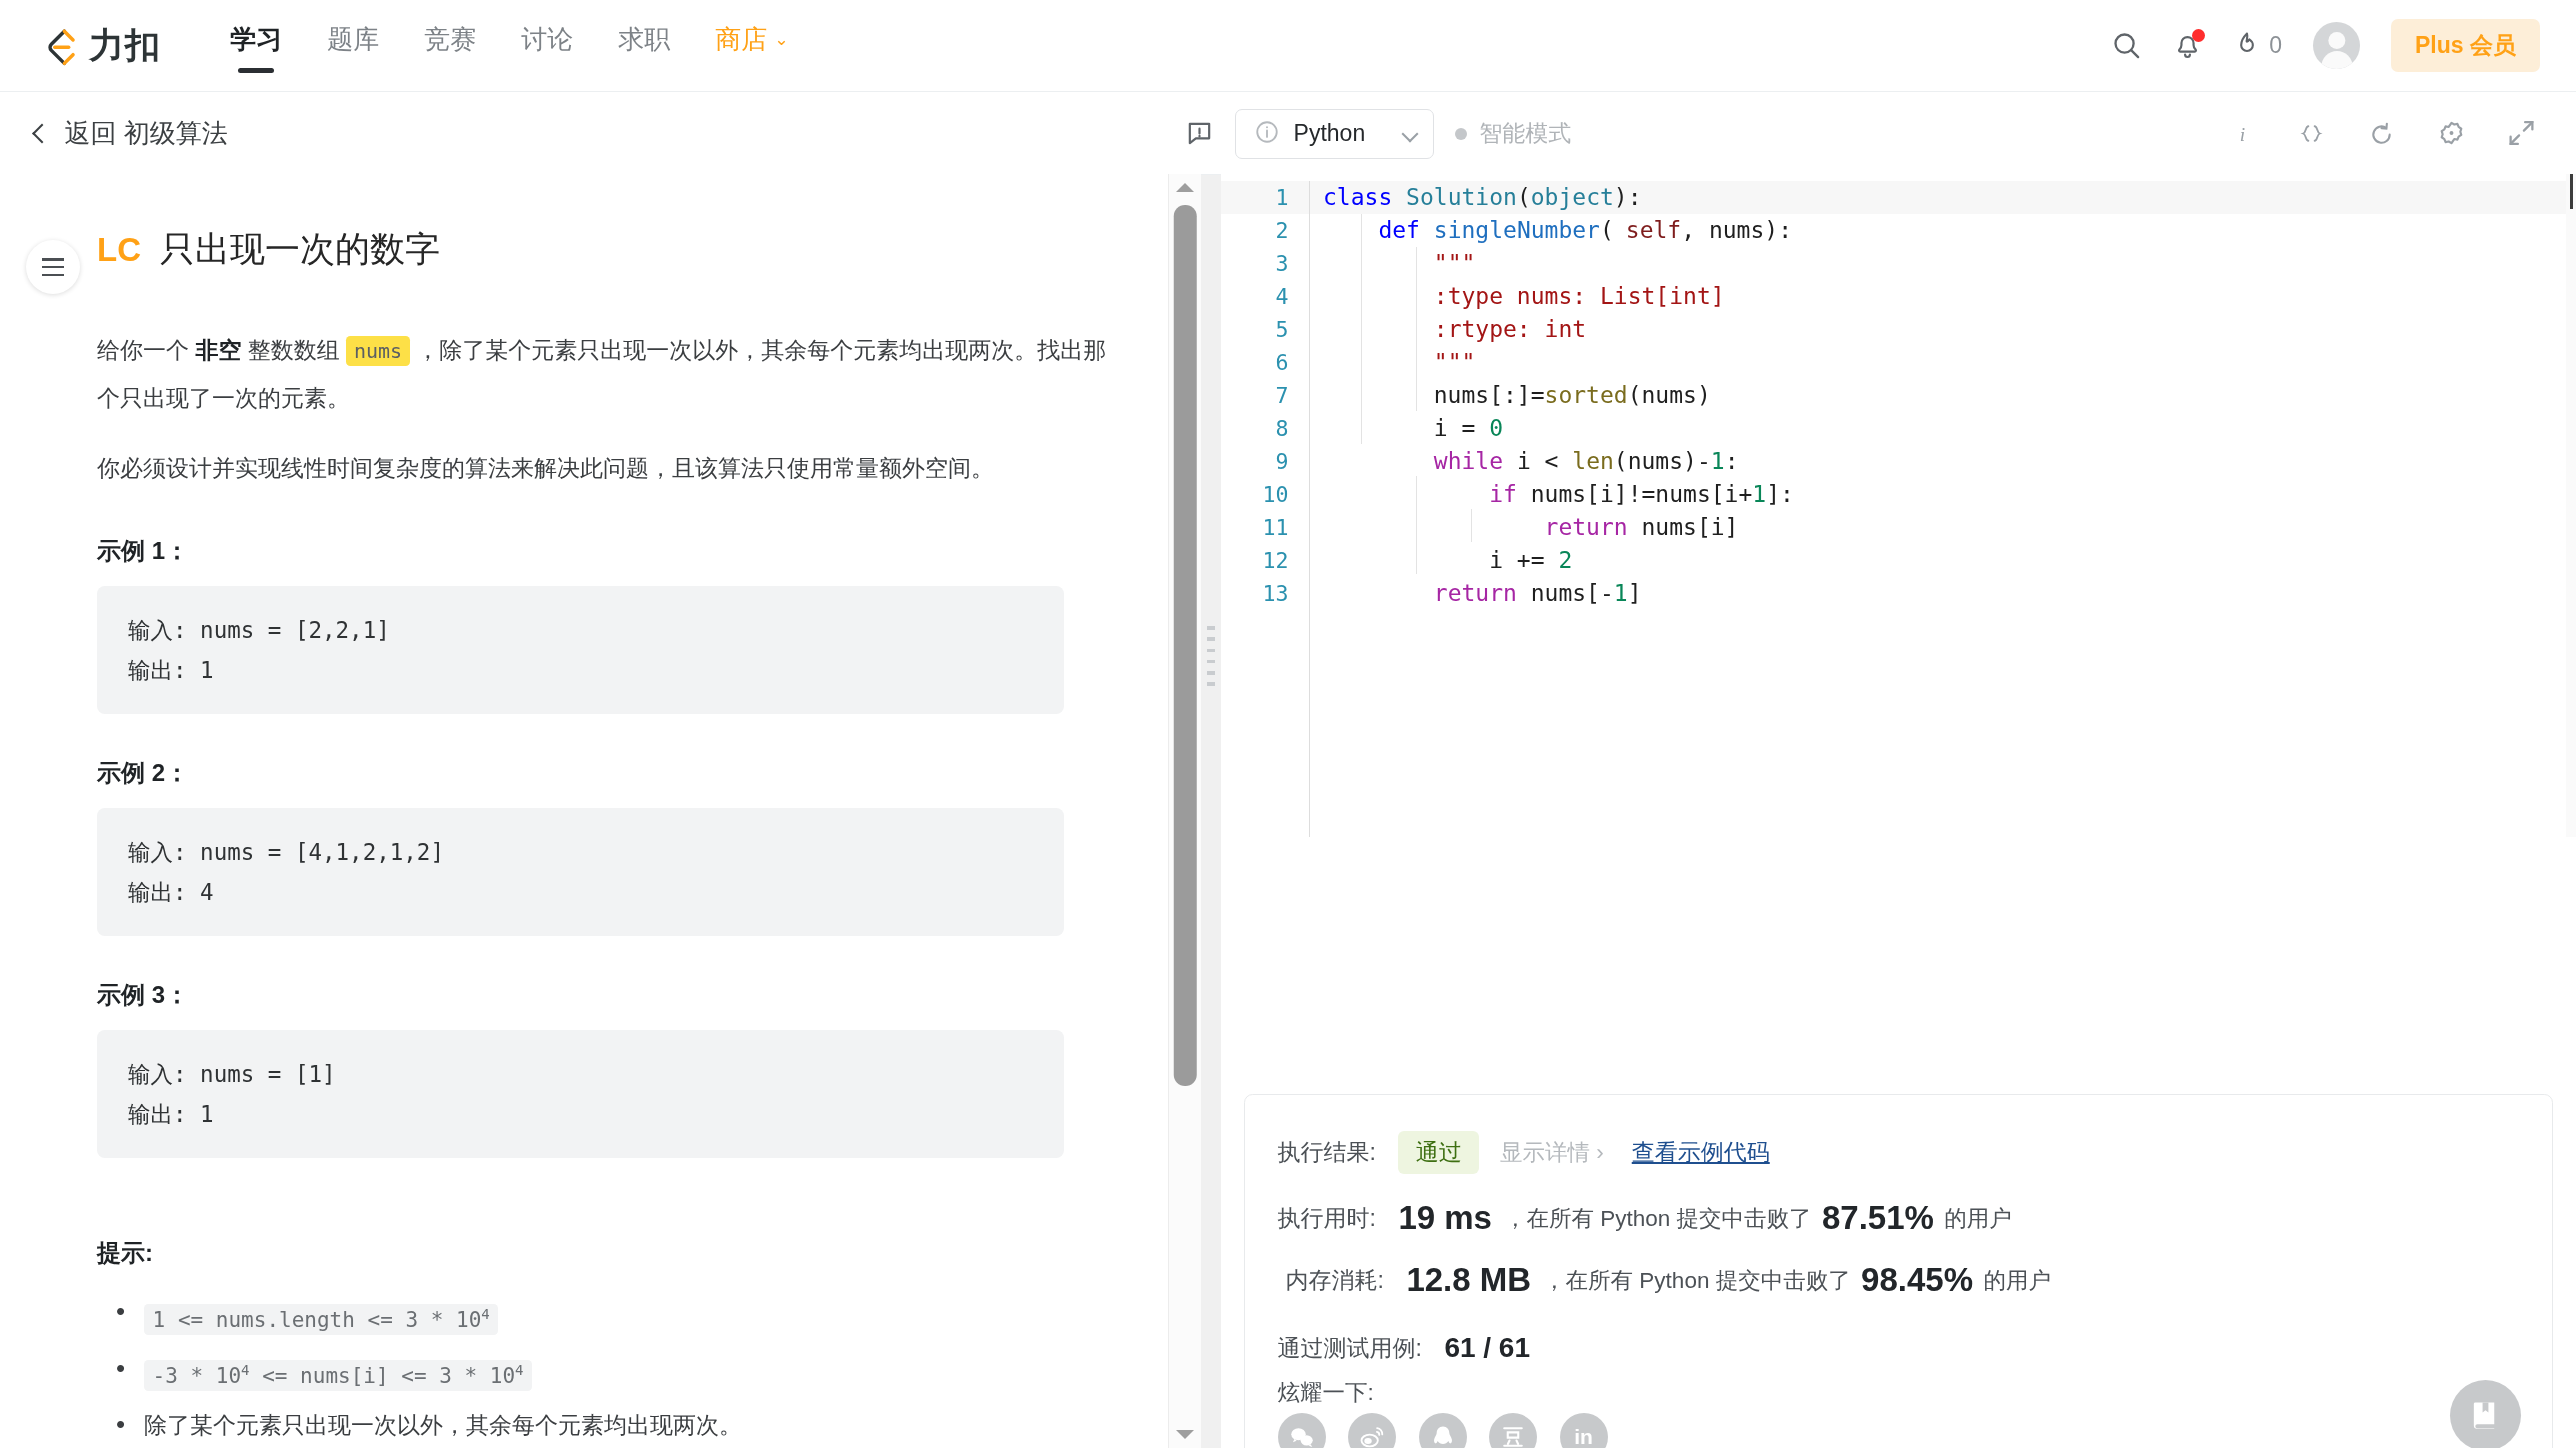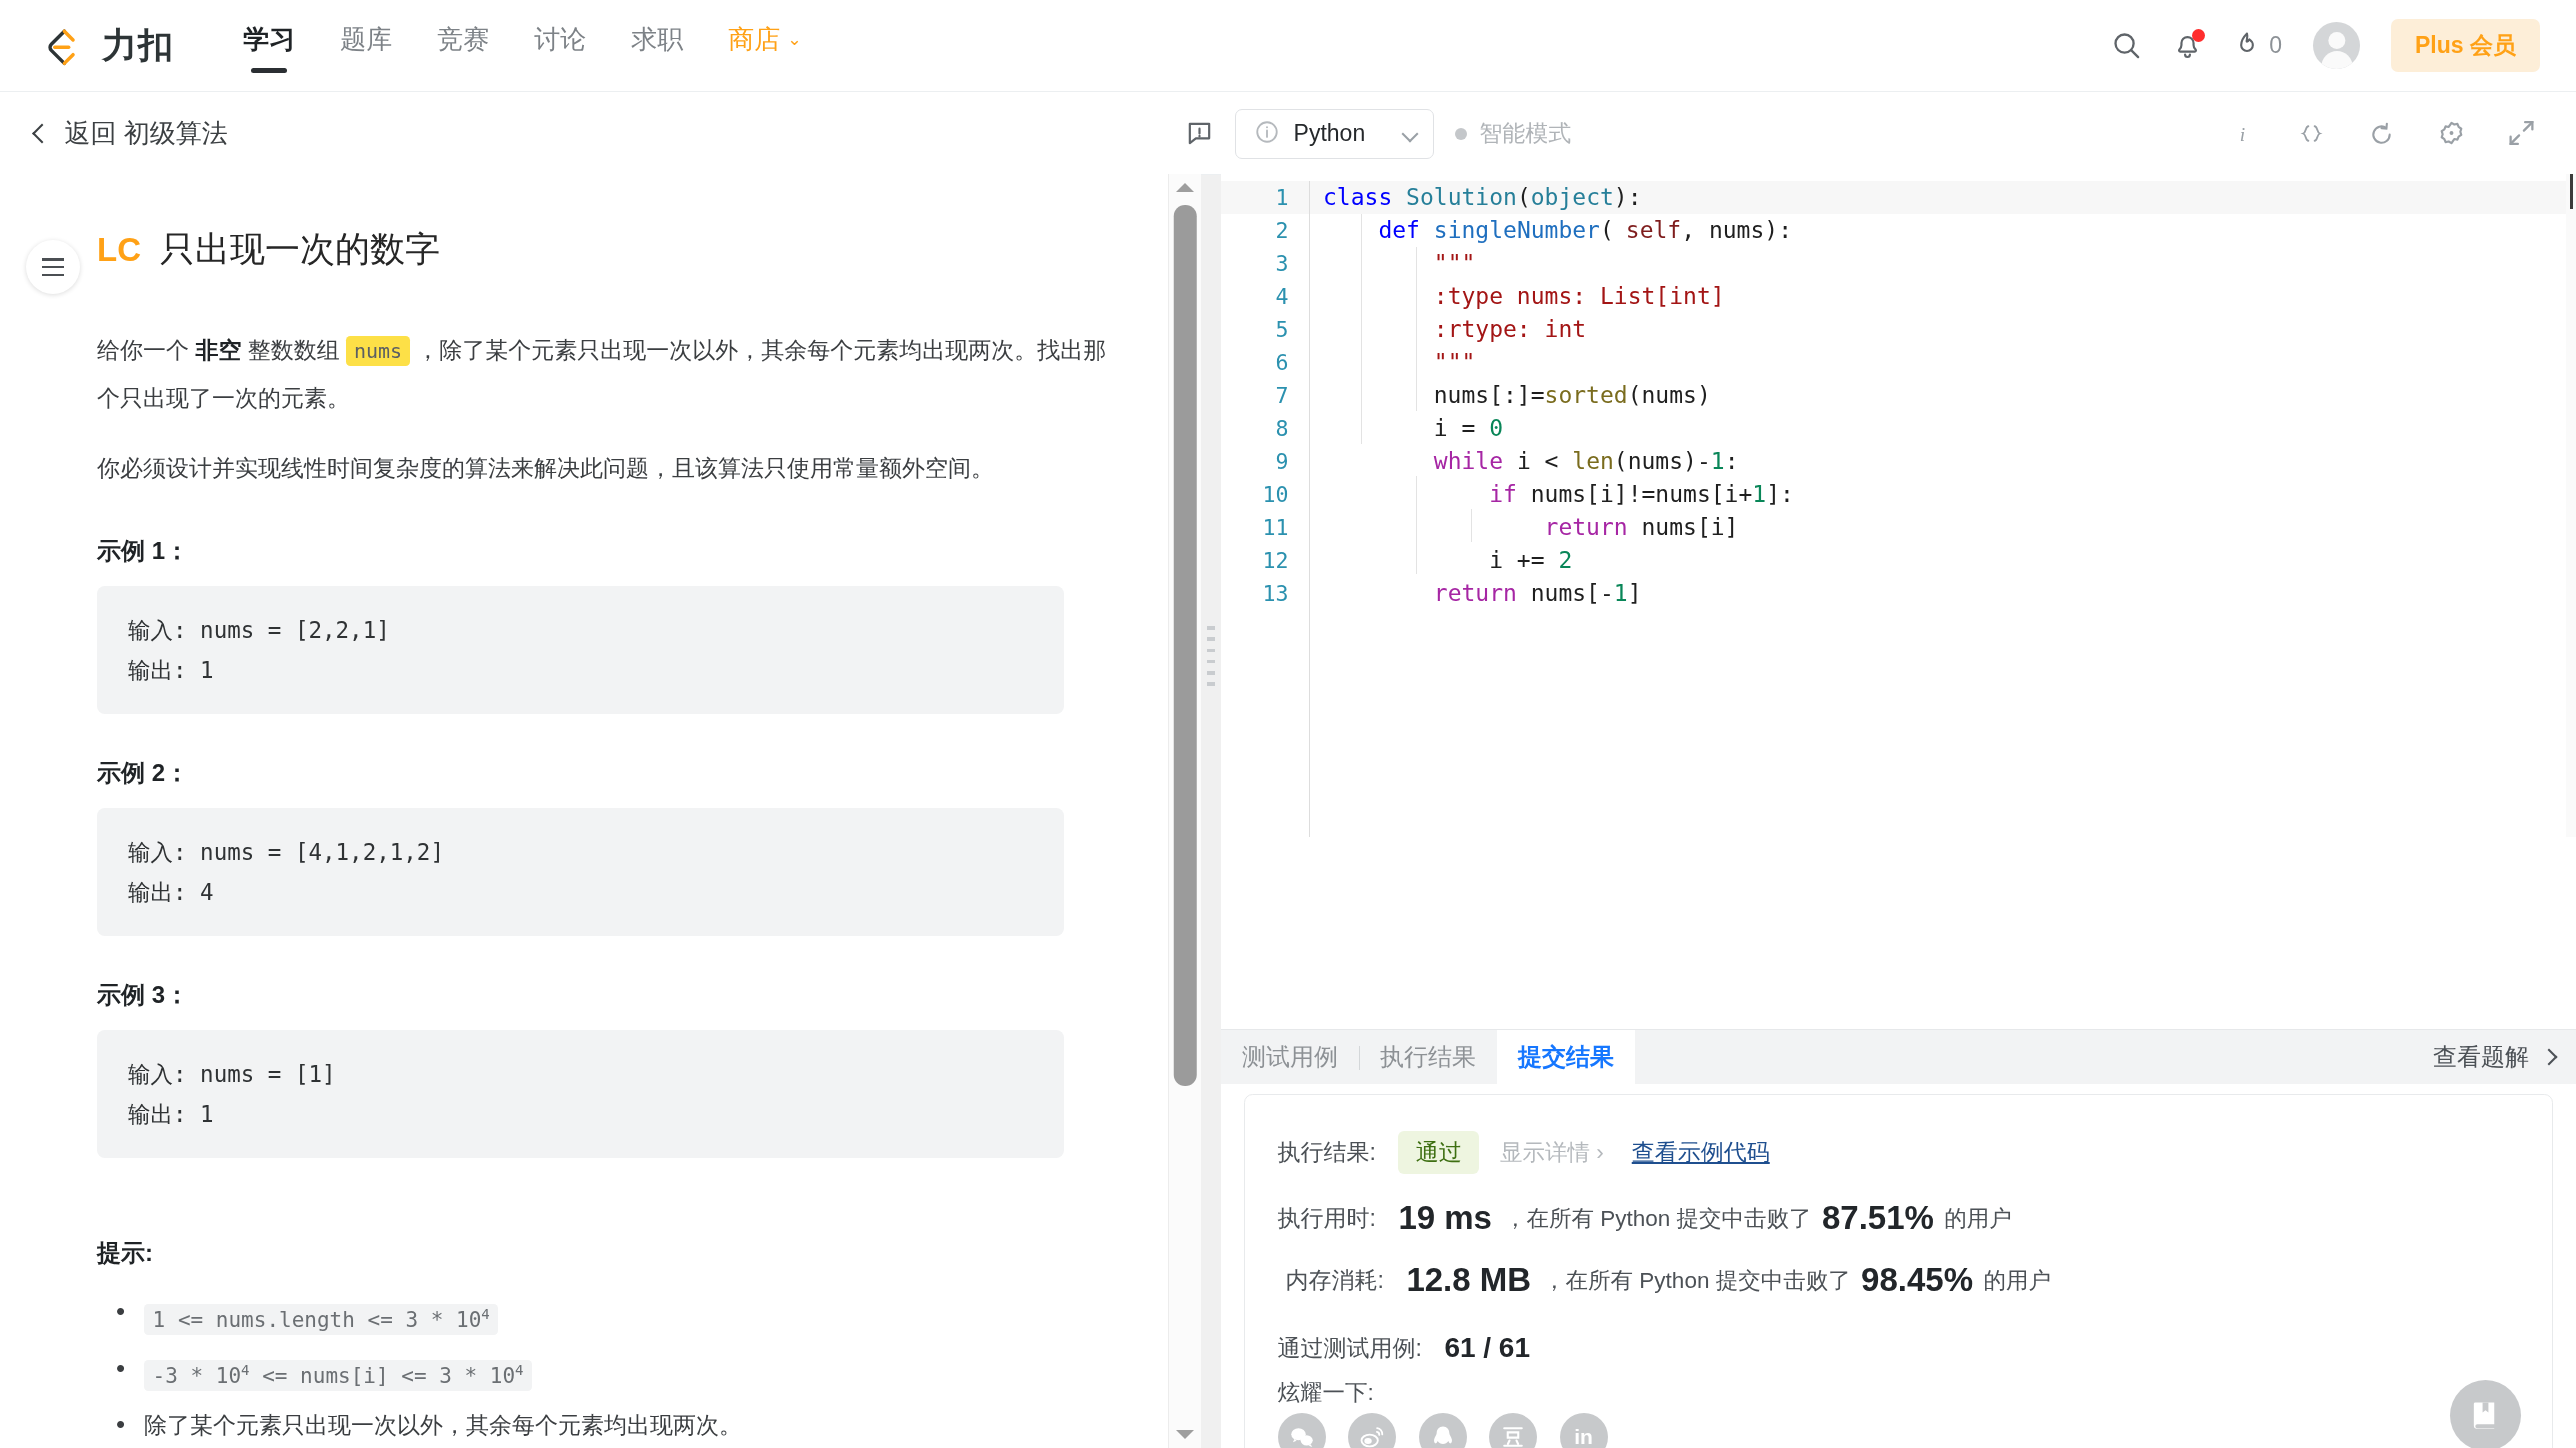--- a/index.html
+++ b/index.html
@@ -10,21 +10,21 @@
     overflow: hidden;
   }
 
   
   .topnav {
     position: absolute; left: 0; top: 0; width: 2576px; height: 92px;
     background: #ffffff;
     border-bottom: 0.9px solid #eceff1;
     display: flex; align-items: center;
   }
-  .logo-wrap { display: flex; align-items: center; margin-left: 40px; gap: 22px; }
+  .logo-wrap { display: flex; align-items: center; margin-left: 40px; gap: 9px; }
   .logo-mark { width: 40px; height: 40px; position: relative; }
   .logo-text {
     font-size: 35px; font-weight: 700; color: #2d3436; letter-spacing: 0.9px;
   }
   .nav-items { display: flex; align-items: flex-start; margin-left: 47px; gap: 0; height: 92px; }
   .nav-item {
     font-size: 26px; color: #7d8287; padding: 0 22.5px; cursor: pointer;
     height: 80px; display: flex; align-items: center; position: relative; justify-content: flex-end;
   }
   .nav-item.active { color: #1f2326; font-weight: 600; }
@@ -483,35 +483,20 @@
             <span class="tok-kw2">if</span> nums[i]!=nums[i+<span class="tok-num">1</span>]:
                 <span class="tok-kw2">return</span> nums[i]
             i += <span class="tok-num">2</span>
         <span class="tok-kw2">return</span> nums[-<span class="tok-num">1</span>]</div>
 
     <div class="vcaret">
       <div class="vcaret-line"></div>
     </div>
   </div>
 
-  <div class="res-tabs">
-    <div class="res-tab">
-      <span>测试用例</span>
-    </div>
-    <div class="res-tab">
-      <span>执行结果</span>
-    </div>
-    <div class="res-tab active">
-      <span>提交结果</span>
-    </div>
-    <div class="view-solution">
-      <span>查看题解</span>
-      <span class="chev-right"></span>
-    </div>
-  </div>
 
   <div class="res-body">
     <div class="res-card">
 
       <div class="res-row" style="left:33px; top:36px;">
         <span class="res-label">执行结果:</span>
         <span class="verdict-pill">通过</span>
         <span class="show-detail">显示详情 ›</span>
         <span class="sample-code-link">查看示例代码</span>
       </div>

